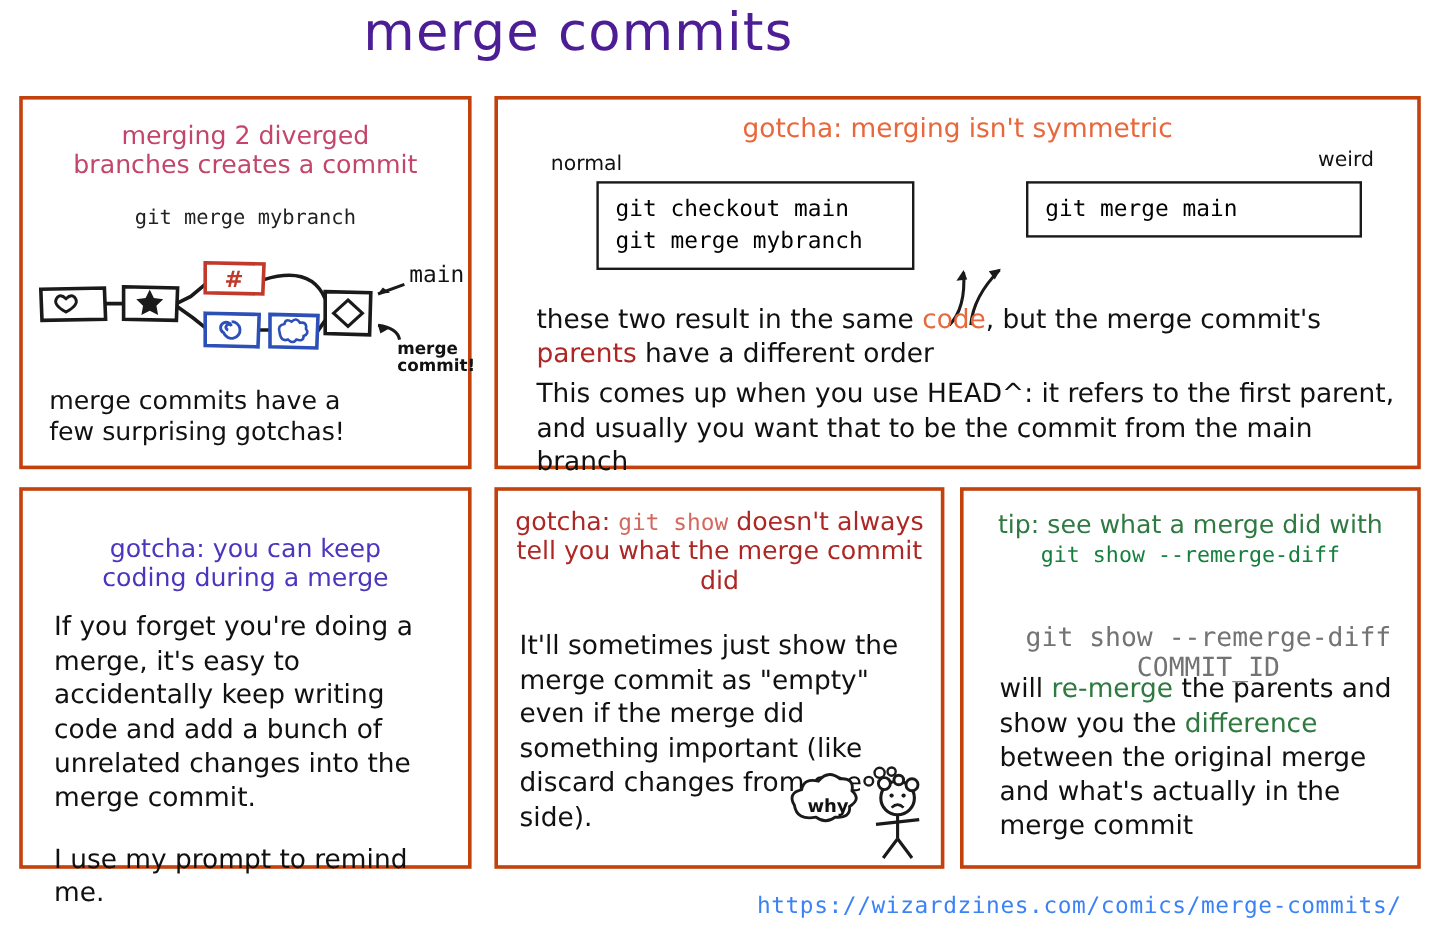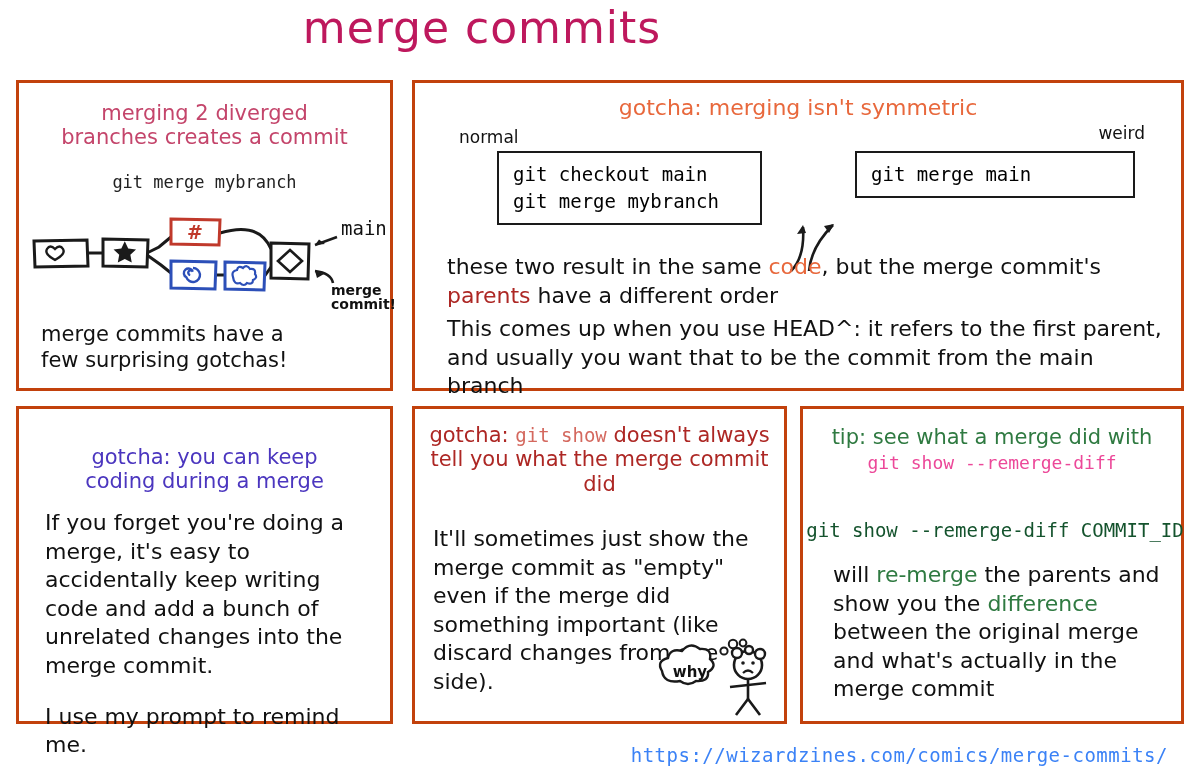--- a/index.html
+++ b/index.html
@@ -20,21 +20,21 @@
 
   
   #comic-title {
     position: absolute;
     left: 0; top: 2px;
     width: 964px;
     text-align: center;
     font-size: 44px;
     letter-spacing: 1px;
     font-weight: 400;
-    color: #be185d;
+    color: #4c1d95;
   }
 
   
   .panel {
     position: absolute;
     border: 3px solid #c2410c;
     background: #fff;
     box-sizing: border-box;
   }
   #panel-intro     { left: 16px;  top: 80px;  width: 377px; height: 311px; }
@@ -48,21 +48,21 @@
     font-size: 21px;
     line-height: 1.16;
     padding: 0 8px;
   }
   .pink   { color: #c4456b; }
   .orange { color: #e8683c; }
   .purple { color: #4b36bf; }
   .darkred{ color: #ad2724; text-align: center; }
   .lightred { color: #d4685e; }
   .green  { color: #2f7a41; }
-  .lightgreen { color: #ec4899; }
+  .lightgreen { color: #15803d; }
 
   .body-text {
     font-size: 22px;
     line-height: 1.30;
     color: #111;
   }
 
   
   #intro-title { margin-top: 18px; }
   #intro-cmd {
@@ -108,22 +108,22 @@
   #keep-body p { margin: 0 0 22px 0; }
 
   
   #gitshow-title { margin-top: 14px; }
   #gitshow-body  { position: absolute; left: 18px; top: 116px; width: 340px; }
   #stickfigure { position: absolute; right: 6px; bottom: 4px; width: 130px; height: 92px; }
 
   
   #tip-title { margin-top: 16px; font-size: 21px; }
   #tip-cmd {
-    position: absolute; left: 0; top: 110px; width: 384px;
-    text-align: center; font-size: 19px; color: #14532d;
+    position: absolute; left: 12px; top: 110px; width: 384px;
+    text-align: center; font-size: 22px; color: #737373;
   }
   #tip-body { position: absolute; left: 30px; top: 152px; width: 330px; }
 
   
   #footer-url {
     position: absolute;
     right: 32px; bottom: 8px;
     font-size: 19px;
     color: #3b82f6;
     letter-spacing: 0.5px;

